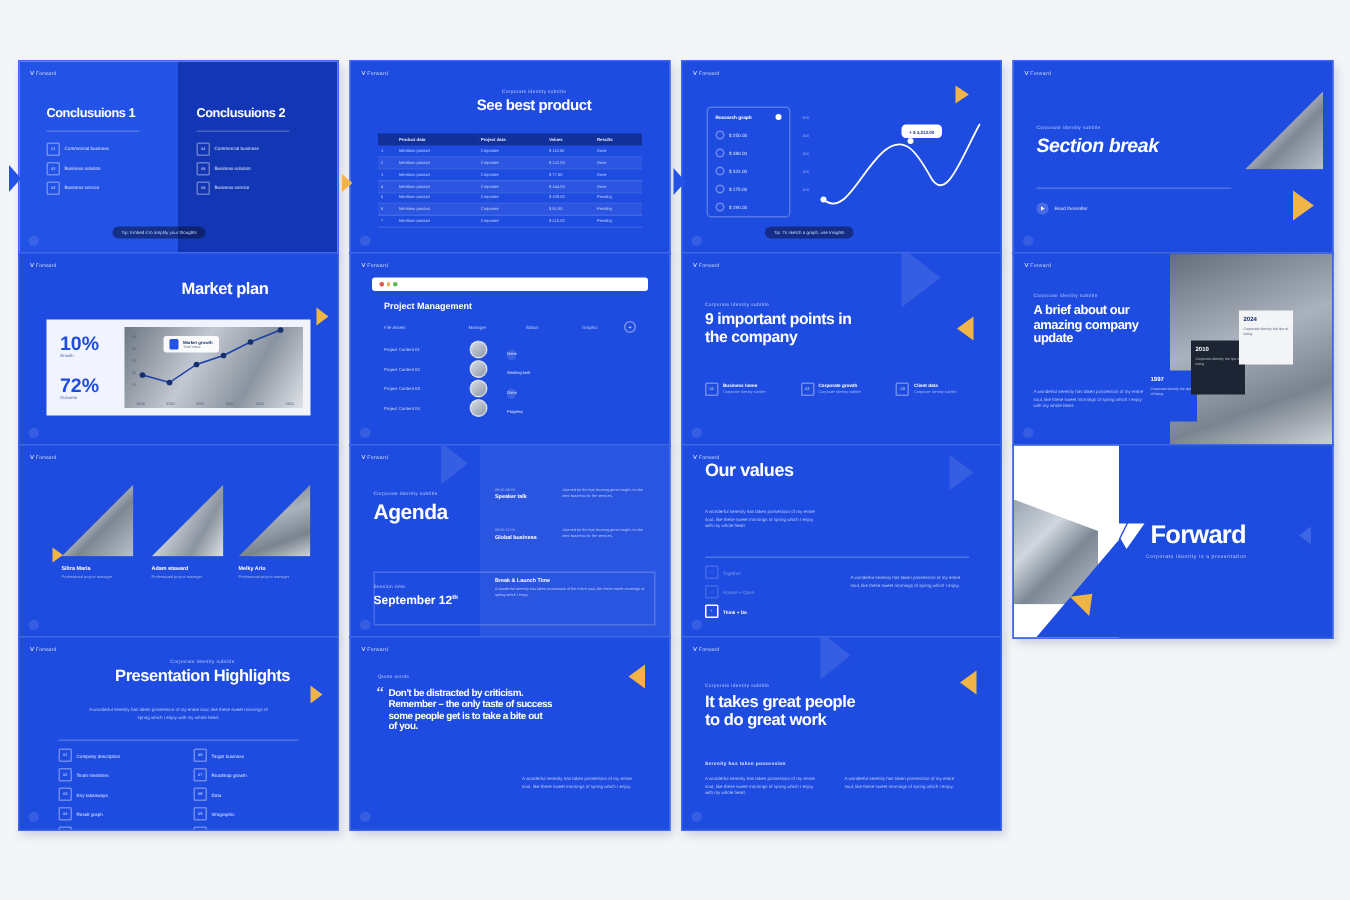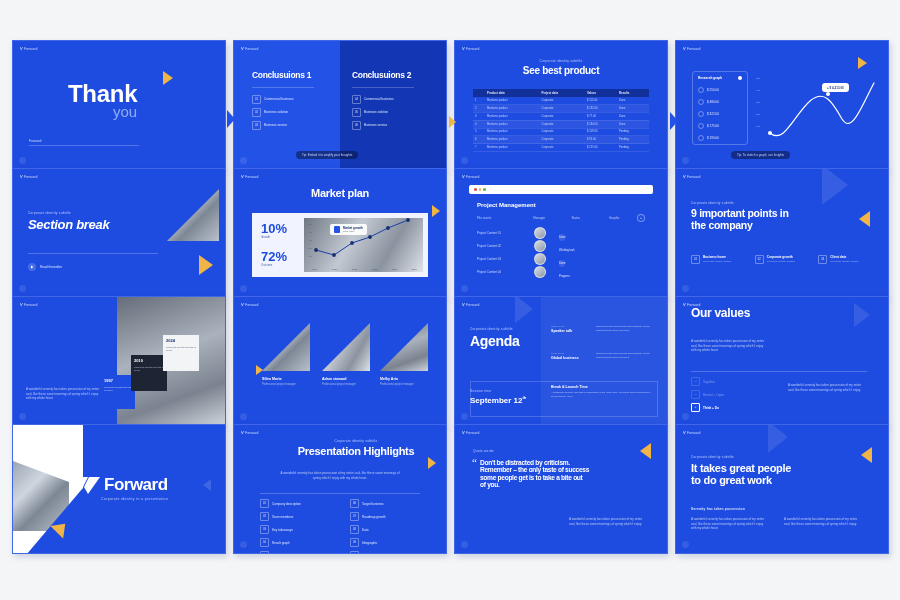--- a/index.html
+++ b/index.html
@@ -106,36 +106,20 @@
     border-radius:3px;padding:1.6px 0;text-align:center;width:100%;
   }
   .statuspill.plain{background:transparent;}
   .quote-mark{font-size:11px;color:#ffffff;line-height:.6;font-family:"Liberation Serif",serif;}
 </style>
 </head>
 <body>
 
 <div class="grid">
 
-  <div class="cellwrap">
-    <div class="slide bordered">
-      <div class="minilogo">
-        <span class="v">V</span>
-          <span>Forward</span>
-      </div>
-      <div class="gold-tri" style="left:150px;top:30px;transform:rotate(180deg);"></div>
-      <div style="position:absolute;left:55px;top:40px;">
-        <div class="h1" style="font-size:24px;">Thank</div>
-        <div style="font-size:15px;color:#8fabf2;text-align:right;margin-top:-5px;font-weight:400;">you</div>
-      </div>
-      <div class="hr" style="position:absolute;left:16px;top:104px;width:110px;"></div>
-      <div style="position:absolute;left:16px;top:98px;font-size:3.4px;color:#cfdcff;">Forward</div>
-      <div class="cornerdot"></div>
-    </div>
-  </div>
 
   <div class="cellwrap">
     <div class="slide bordered" style="background:linear-gradient(90deg,#2352e6 0%,#2352e6 50%,#1337b4 50%,#1337b4 100%);">
       <div class="minilogo">
           <span class="v">V</span>
           <span>Forward</span>
         </div>
       <div style="position:absolute;left:18px;top:30px;width:82px;">
         <div class="h1" style="font-size:8.5px;">Conclusuions 1</div>
         <div class="hr" style="margin:6px 0 7px 0;width:62px;"></div>
@@ -173,21 +157,21 @@
     </div>
     <div class="gold-tri-r" style="left:-6px;top:70px;border-left-color:#2352e6;border-top-width:9px;border-bottom-width:9px;border-left-width:8px;"></div>
   </div>
 
   <div class="cellwrap">
     <div class="slide bordered">
       <div class="minilogo">
           <span class="v">V</span>
           <span>Forward</span>
         </div>
-      <div style="position:absolute;left:0;top:18px;width:100%;text-align:center;">
+      <div style="position:absolute;left:0;top:18px;width:100%;text-align:center;padding-left:16px;">
         <div class="eyebrow">Corporate identity subtitle</div>
         <div class="h1" style="font-size:10px;margin-top:2px;">See best product</div>
       </div>
       <div style="position:absolute;left:18px;top:48px;width:176px;">
         <table class="tbl">
           <thead>
               <tr>
             <th style="width:8px"></th>
             <th>Product data</th>
             <th>Project data</th>
@@ -329,21 +313,21 @@
       <div class="cornerdot"></div>
     </div>
   </div>
 
   <div class="cellwrap">
     <div class="slide bordered">
       <div class="minilogo">
           <span class="v">V</span>
           <span>Forward</span>
         </div>
-      <div class="h1" style="position:absolute;left:0;top:18px;width:100%;text-align:center;font-size:11px;">Market plan</div>
+      <div class="h1" style="position:absolute;left:0;top:18px;width:100%;text-align:center;font-size:11px;padding-left:31px;">Market plan</div>
       <div class="gold-tri-r" style="right:6px;top:36px;border-left-color:#f0b546;border-top-width:6px;border-bottom-width:6px;border-left-width:8px;"></div>
       <div style="position:absolute;left:18px;top:44px;width:176px;height:64px;background:rgba(255,255,255,.94);display:flex;">
         <div style="width:52px;padding:9px 0 0 9px;box-sizing:border-box;">
           <div class="statnum">10%</div>
           <div class="statlbl">Growth</div>
           <div class="statnum" style="margin-top:11px;">72%</div>
           <div class="statlbl">Outcome</div>
         </div>
         <div class="photo2" style="position:relative;flex:1;margin:5px 5px 5px 0;overflow:hidden;">
           <div style="position:absolute;left:5px;top:5px;display:flex;flex-direction:column;gap:5px;">
@@ -480,20 +464,26 @@
   </div>
 
   <div class="cellwrap">
     <div class="slide bordered">
       <div class="photo3" style="position:absolute;right:0;top:0;width:122px;height:128px;"></div>
       <div style="position:absolute;left:0;top:0;width:104px;height:128px;background:#1f4ce0;"></div>
       <div class="minilogo">
           <span class="v">V</span>
           <span>Forward</span>
         </div>
+      <div style="position:absolute;left:13px;top:26px;width:92px;">
+        <div class="eyebrow">Corporate identity subtitle</div>
+        <div class="h1" style="font-size:8.6px;margin-top:3px;">A brief about our</div>
+        <div class="h1" style="font-size:8.6px;">amazing company</div>
+        <div class="h1" style="font-size:8.6px;">update</div>
+      </div>
       <div class="body-txt" style="position:absolute;left:13px;top:90px;width:76px;">A wonderful serenity has taken possession of my entire soul, like these sweet mornings of spring which I enjoy with my whole heart.</div>
       <div style="position:absolute;left:88px;top:78px;width:34px;height:34px;background:#1f4ce0;padding:3px;box-sizing:border-box;">
         <div style="font-size:4px;font-weight:700;color:#fff;">1997</div>
         <div style="font-size:2.4px;color:#bdcdf7;margin-top:3px;line-height:1.4;">Corporate identity the tips of being</div>
       </div>
       <div style="position:absolute;left:118px;top:58px;width:36px;height:36px;background:#1d2534;padding:3px;box-sizing:border-box;">
         <div style="font-size:4px;font-weight:700;color:#fff;">2010</div>
         <div style="font-size:2.4px;color:#b6bcc8;margin-top:3px;line-height:1.4;">Corporate identity the tips of being</div>
       </div>
       <div style="position:absolute;left:150px;top:38px;width:36px;height:36px;background:#f3f4f6;padding:3px;box-sizing:border-box;">

